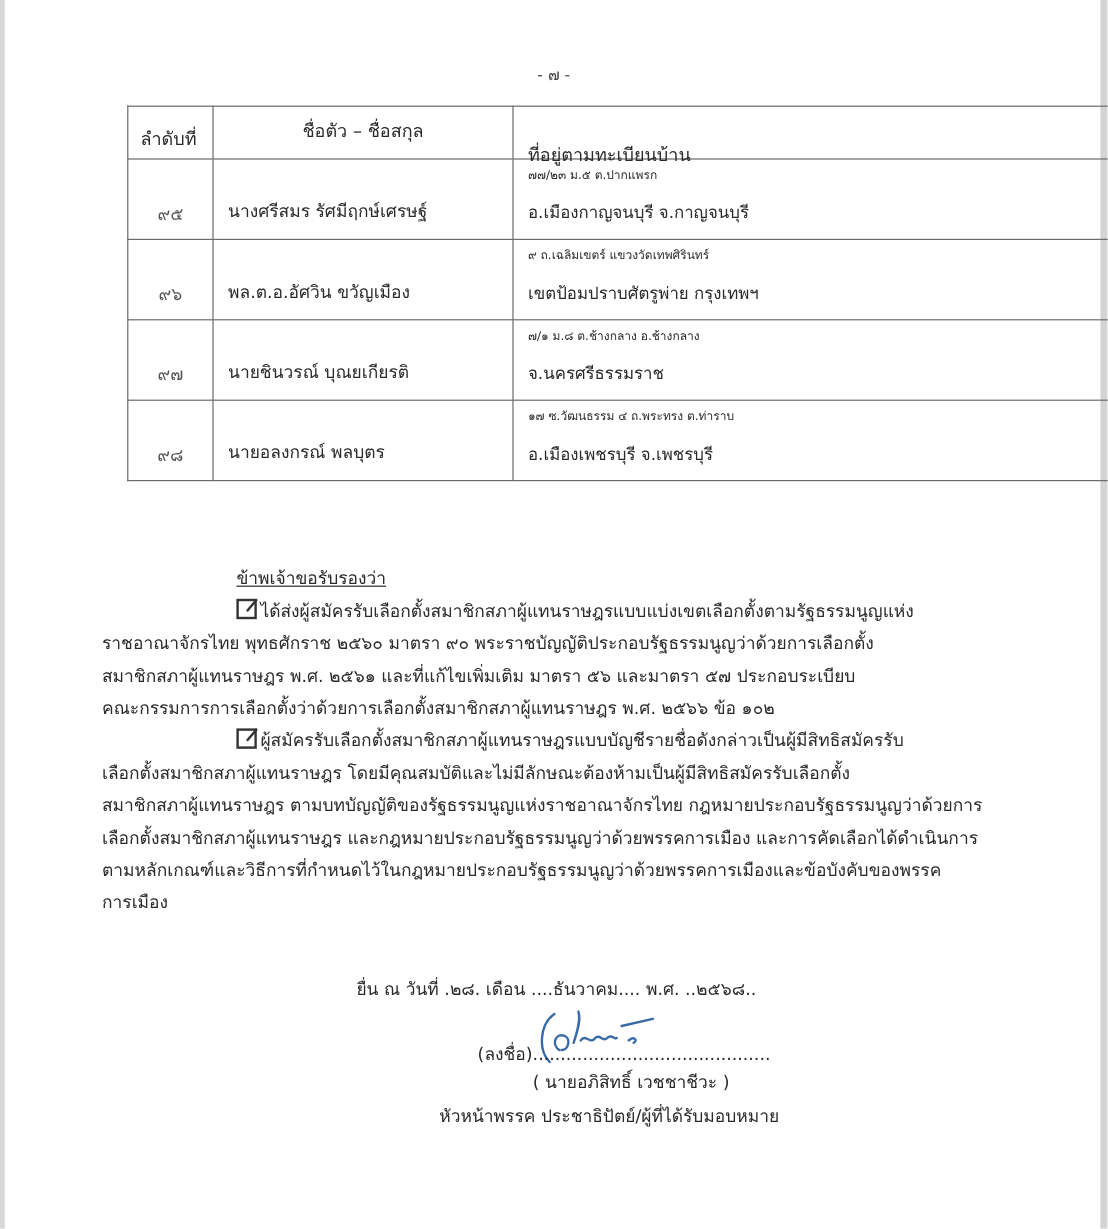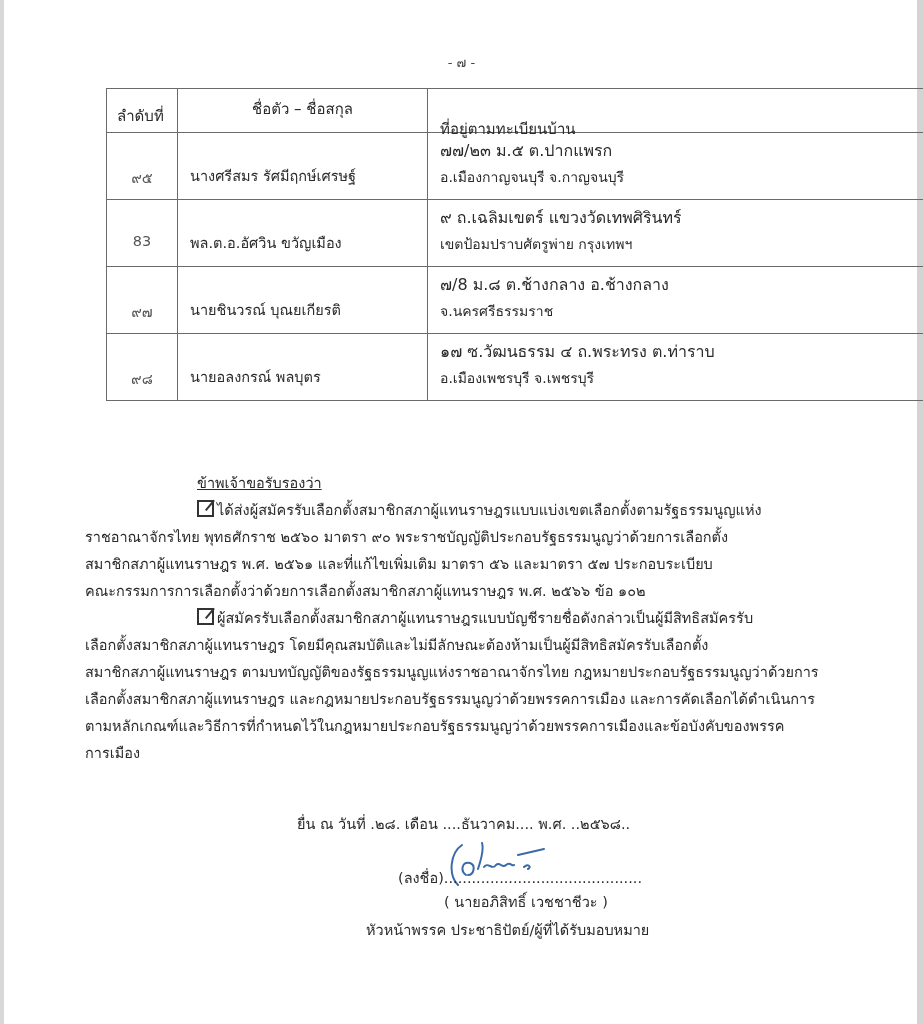--- a/index.html
+++ b/index.html
@@ -19,21 +19,21 @@
   table.roster td, table.roster th { border:1.3px solid #6a6a6a; padding:0; }
   table.roster th { font-weight:normal; height:43px; position:relative; }
   th.c-no { width:70px; }
   th.c-name { width:249px; }
   .h-no { position:absolute; left:10px; bottom:4px; font-size:15px; }
   .h-name { position:absolute; left:0; width:100%; text-align:center; top:8px; font-size:15px; }
   .h-addr { position:absolute; left:12px; top:8px; font-size:15px;margin-top:20px; }
   table.roster td { height:66px; vertical-align:top; position:relative; }
   .cell-no { position:absolute; left:0; width:100%; text-align:center; top:33px; color:#555; }
   .cell-name { position:absolute; left:12px; top:31px; white-space:nowrap; }
-  .cell-addr1 { position:absolute; left:12px; top:5px; white-space:nowrap; font-size:16px; }
+  .cell-addr1 { position:absolute; left:12px; top:5px; white-space:nowrap; font-size:10px; }
   .cell-addr2 { position:absolute; left:12px; top:33px; white-space:nowrap; font-size:14px; }
   .body-text { position:absolute; left:85px; width:762px; font-size:14.5px; line-height:27px; }
   .line { white-space:nowrap; display:block; height:27px; }
   .indent1 { padding-left:112px;text-decoration:underline; }
   .indent2 { padding-left:112px; }
   .chk {
     display:inline-block; width:13px; height:13px; border:2px solid #333;
     position:relative; top:2px; margin-right:3px;
   }
   .chk::after {
@@ -71,39 +71,39 @@
     <td>
           <span class="cell-name">นางศรีสมร  รัศมีฤกษ์เศรษฐ์</span>
         </td>
     <td>
           <span class="cell-addr1">๗๗/๒๓ ม.๕ ต.ปากแพรก</span>
           <span class="cell-addr2">อ.เมืองกาญจนบุรี จ.กาญจนบุรี</span>
         </td>
   </tr>
   <tr>
     <td>
-          <span class="cell-no">83</span>
+          <span class="cell-no">๙๖</span>
         </td>
     <td>
           <span class="cell-name">พล.ต.อ.อัศวิน  ขวัญเมือง</span>
         </td>
     <td>
           <span class="cell-addr1">๙ ถ.เฉลิมเขตร์ แขวงวัดเทพศิรินทร์</span>
           <span class="cell-addr2">เขตป้อมปราบศัตรูพ่าย กรุงเทพฯ</span>
         </td>
   </tr>
   <tr>
     <td>
           <span class="cell-no">๙๗</span>
         </td>
     <td>
           <span class="cell-name">นายชินวรณ์  บุณยเกียรติ</span>
         </td>
     <td>
-          <span class="cell-addr1">๗/8 ม.๘ ต.ช้างกลาง อ.ช้างกลาง</span>
+          <span class="cell-addr1">๗/๑ ม.๘ ต.ช้างกลาง อ.ช้างกลาง</span>
           <span class="cell-addr2">จ.นครศรีธรรมราช</span>
         </td>
   </tr>
   <tr>
     <td>
           <span class="cell-no">๙๘</span>
         </td>
     <td>
           <span class="cell-name">นายอลงกรณ์  พลบุตร</span>
         </td>

